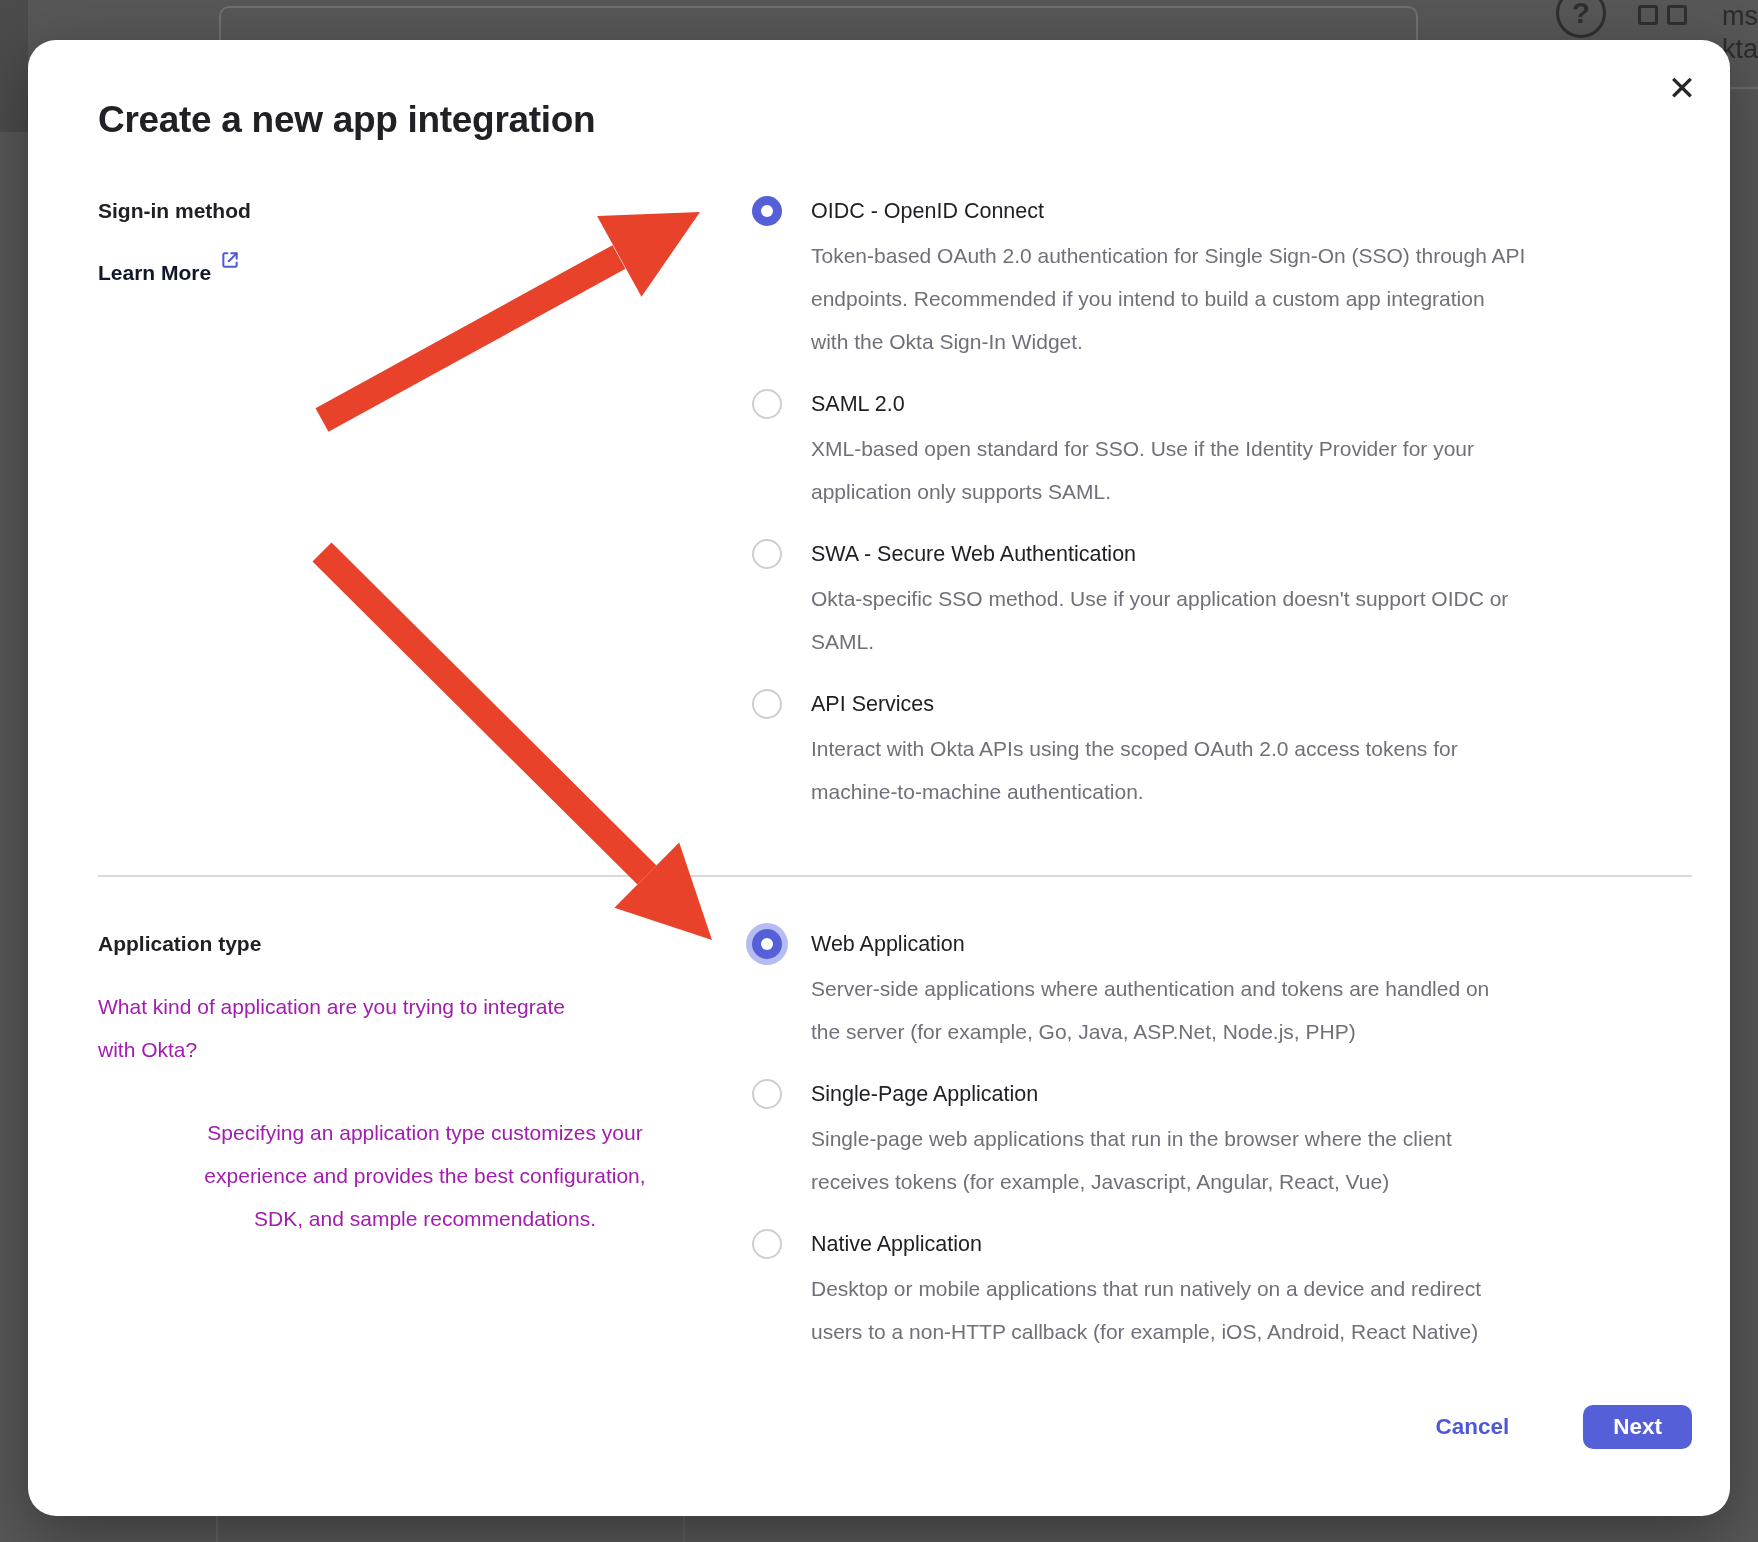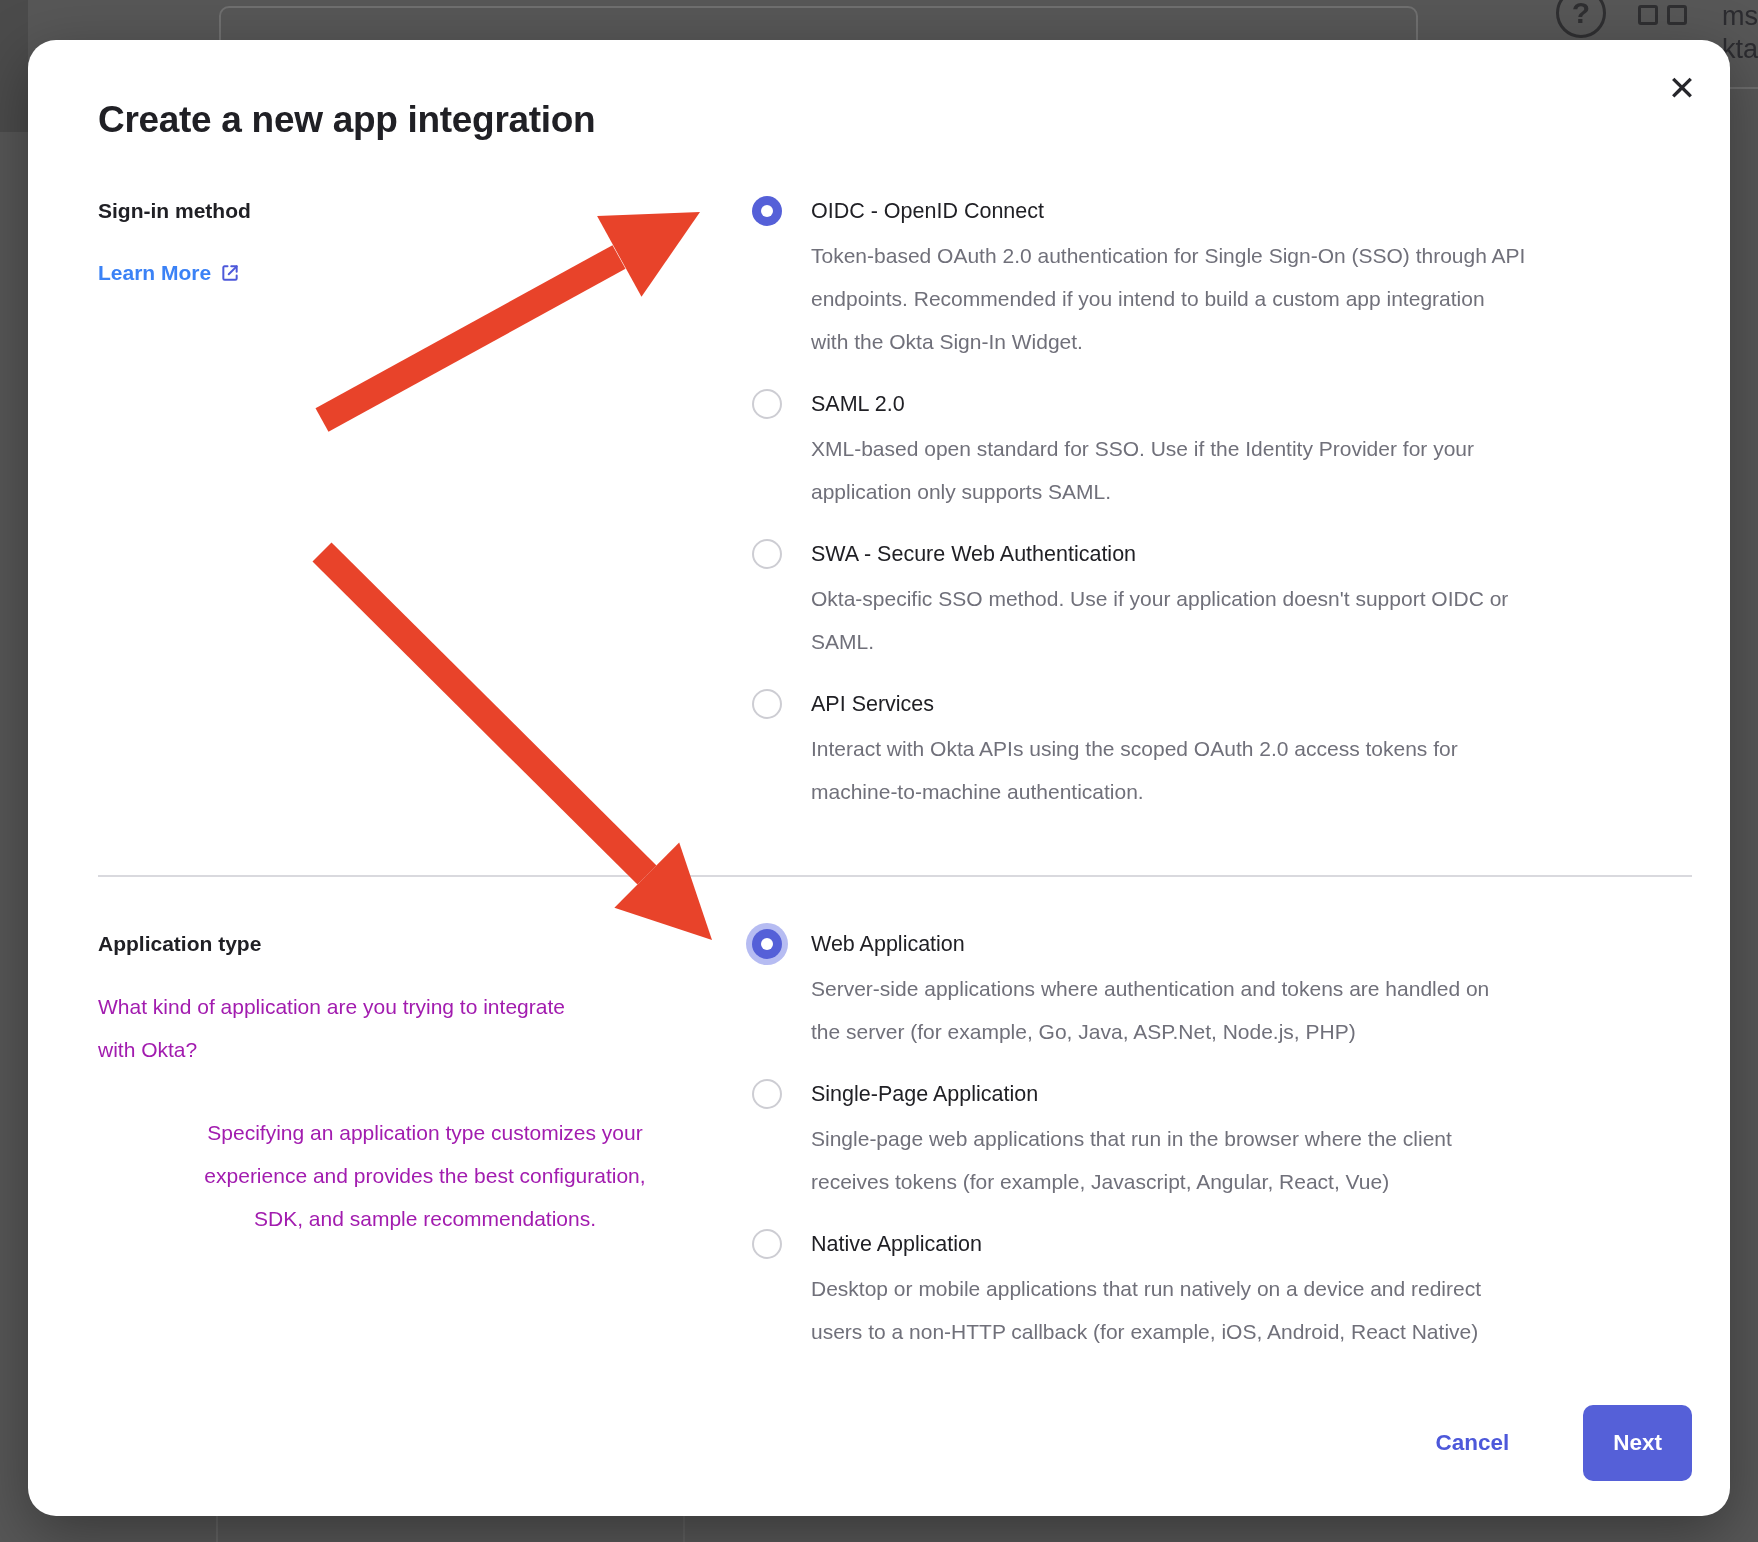--- a/index.html
+++ b/index.html
@@ -29,21 +29,21 @@
     border-radius:28px;box-shadow:0 18px 60px rgba(0,0,0,.35);
     padding:56px 38px 48px 70px;box-sizing:border-box;}
   .close-btn{position:absolute;top:26px;right:26px;width:44px;height:44px;border:none;background:none;
     font-size:34px;line-height:44px;color:#26262b;cursor:pointer;padding:0;text-align:center;
     font-family:"Liberation Sans",sans-serif;}
   .modal-title{font-size:37px;font-weight:700;color:#202025;line-height:48px;letter-spacing:-.3px;
     margin:0 0 44px 0;}
 
   .section{display:grid;grid-template-columns:654px 1fr;}
   .col-heading{font-size:21px;font-weight:700;color:#202025;line-height:46px;margin:0;}
-  .learn-more{margin-top:16px;display:inline-flex;align-items:center;gap:9px;color:#3b82f6;
+  .learn-more{margin-top:16px;display:inline-flex;align-items:flex-start;gap:9px;color:#0f172a;
     font-weight:700;font-size:21px;line-height:46px;text-decoration:none;width:max-content;}
   .col-para{font-size:21px;color:#a21caf;line-height:43px;white-space:pre-line;margin:18px 0 0 0;}
   .col-para.second{margin-top:40px;text-align:center;}
 
   .option{display:flex;gap:29px;margin-bottom:18px;cursor:pointer;}
   .option:last-child{margin-bottom:0;}
   .radio{width:30px;height:30px;border-radius:50%;box-sizing:border-box;border:2.5px solid #cdcdd3;
     background:#fff;margin-top:8px;flex:none;position:relative;}
   .radio.selected{border:none;background:#5560d8;}
   .radio.selected::after{content:"";position:absolute;left:50%;top:50%;width:12px;height:12px;
@@ -51,21 +51,21 @@
   .radio.focus{box-shadow:0 0 0 6px #b6bcf2;}
   .option-title{font-size:21.5px;color:#202025;line-height:46px;}
   .option-desc{font-size:21px;color:#70707a;line-height:43px;white-space:pre-line;}
 
   hr.divider{border:none;border-top:2px solid #d9d9de;margin:62px 0 44px 0;}
 
   .footer{display:flex;justify-content:flex-end;align-items:center;gap:68px;margin-top:52px;}
   .cancel-link{color:#4d58da;font-weight:700;font-size:22.5px;text-decoration:none;cursor:pointer;
     background:none;border:none;font-family:"Liberation Sans",sans-serif;}
   .next-btn{background:#5560d8;color:#fff;font-weight:700;font-size:22.5px;border:none;
-    border-radius:10px;padding:0 30px;height:76px;cursor:pointer;
+    border-radius:10px;padding:0 30px;height:44px;cursor:pointer;
     font-family:"Liberation Sans",sans-serif;}
 
   .arrows{position:absolute;left:0;top:0;width:1758px;height:1542px;pointer-events:none;z-index:50;}
 </style>
 </head>
 <body>
 
 <div class="bg-topleft-dark"></div>
 <div class="bg-searchbar"></div>
 <div class="bg-help">

